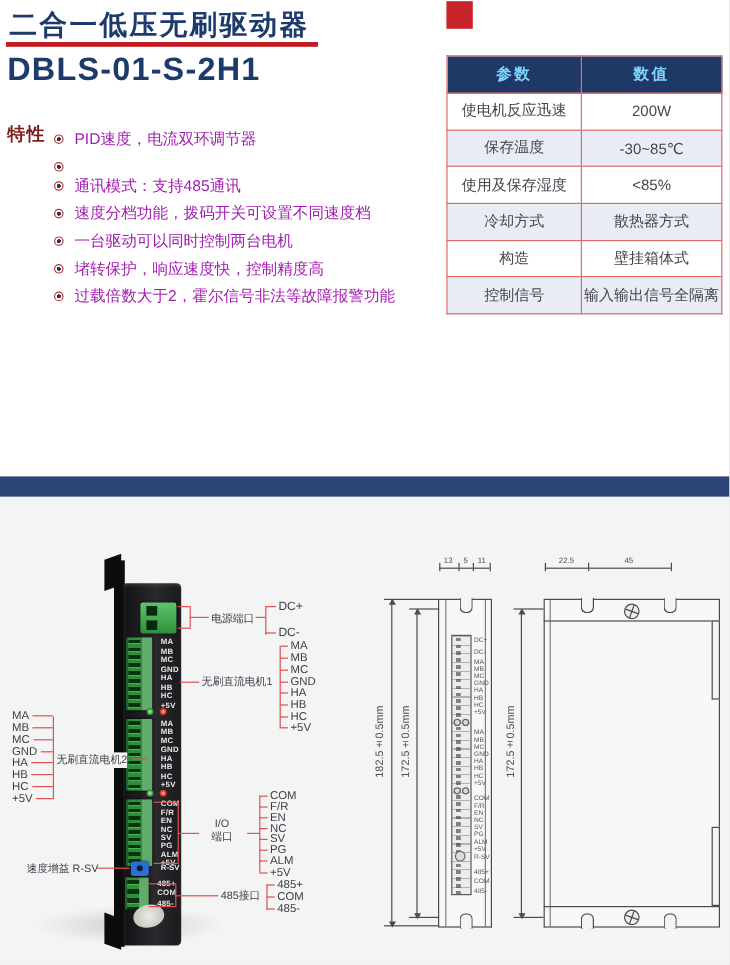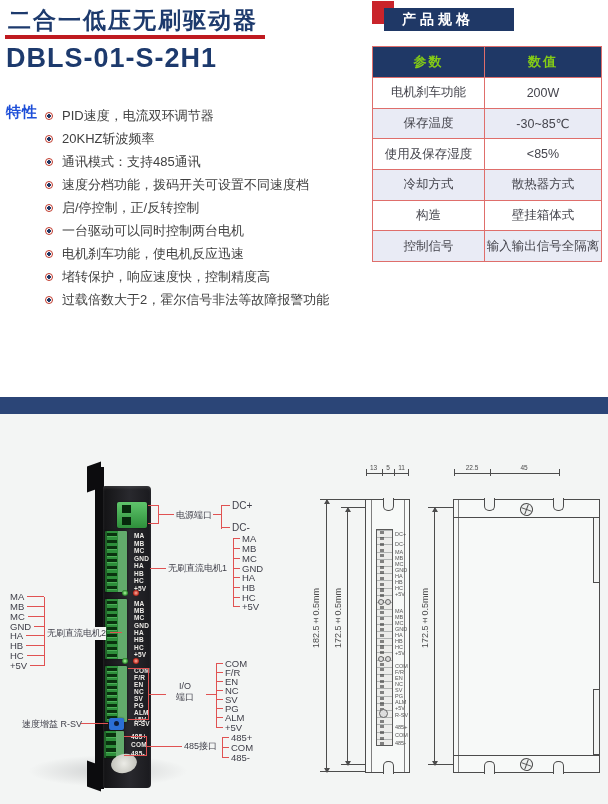--- a/index.html
+++ b/index.html
@@ -3,33 +3,33 @@
 <meta charset="utf-8">
 <style>
   html,body{margin:0;padding:0;background:#d8d8d8;}
   .page{position:relative;width:608px;height:804px;background:#ffffff;overflow:hidden;
         font-family:"Liberation Sans","DejaVu Sans",sans-serif;}
   
   .page-title{position:absolute;left:8px;top:5px;font-size:23px;font-weight:bold;color:#1d3a6d;letter-spacing:2px;}
   .title-underline{position:absolute;left:5px;top:35px;width:260px;height:4px;background:#bf1a20;}
   .model-number{position:absolute;left:6px;top:43px;font-size:27px;font-weight:600;color:#1d3a6d;letter-spacing:1px;}
   
-  .features-heading{position:absolute;left:6px;top:103px;font-size:15px;font-weight:bold;color:#1d4ed8;letter-spacing:1px;}
+  .features-heading{position:absolute;left:6px;top:103px;font-size:15px;font-weight:bold;color:#7f1d1d;letter-spacing:1px;}
   .features-list{position:absolute;left:45px;top:104px;width:315px;}
   .features-list .pi{display:flex;align-items:flex-start;}
   .features-list .bullet{flex:none;width:6px;height:6px;border:1px solid #c0392b;border-radius:50%;
       background:radial-gradient(circle,#1f3866 0 1.6px,#ffffff 1.8px);margin:8px 9px 0 0;}
-  .features-list .pi-label{font-size:13px;line-height:23px;color:#404040;}
+  .features-list .pi-label{font-size:13px;line-height:23px;color:#a21caf;}
   
   .spec-red-square{position:absolute;left:372px;top:1px;width:22px;height:23px;background:#c9242b;}
   .spec-banner{position:absolute;left:384px;top:8px;width:130px;height:23px;box-sizing:border-box;
       background:#1f3866;color:#fff;font-size:14px;font-weight:bold;letter-spacing:4px;line-height:23px;padding-left:18px;}
   .spec-table{position:absolute;left:372px;top:46px;width:229px;border-collapse:collapse;table-layout:fixed;background:#fff;}
   .spec-table th,.spec-table td{border:1px solid #df6e6b;text-align:center;padding:0;}
-  .spec-table th{background:#1f3866;color:#84cc16;font-size:13px;font-weight:bold;height:30px;letter-spacing:2px;}
+  .spec-table th{background:#1f3866;color:#7dd3fc;font-size:13px;font-weight:bold;height:30px;letter-spacing:2px;}
   .spec-table td{height:29.7px;font-size:12.5px;color:#45454d;}
   .spec-table tbody tr:nth-child(even) td{background:#e9ebf5;}
   
   .divider-bar{position:absolute;left:0;top:397px;width:608px;height:17px;background:#2b4577;}
   .bottom-bg{position:absolute;left:0;top:414px;width:608px;height:390px;background:#f3f5f4;}
   
   .hl,.vl{position:absolute;background:#4c4c4c;}
   .hl{height:1px;} .vl{width:1px;}
   .rl{background:#e05252 !important;}
   .tick{height:7px;}
@@ -110,68 +110,58 @@
   <div class="model-number">DBLS-01-S-2H1</div>
 
   <div class="features-heading">特性</div>
   <div class="features-list">
       <div class="pi">
         <span class="bullet"></span>
         <span class="pi-label">PID速度，电流双环调节器</span>
       </div>
       <div class="pi">
         <span class="bullet"></span>
-        <span class="pi-label">20KHZ斩波频率</span>
       </div>
       <div class="pi">
         <span class="bullet"></span>
         <span class="pi-label">通讯模式：支持485通讯</span>
       </div>
       <div class="pi">
         <span class="bullet"></span>
         <span class="pi-label">速度分档功能，拨码开关可设置不同速度档</span>
       </div>
       <div class="pi">
         <span class="bullet"></span>
-        <span class="pi-label">启/停控制，正/反转控制</span>
-      </div>
-      <div class="pi">
-        <span class="bullet"></span>
         <span class="pi-label">一台驱动可以同时控制两台电机</span>
       </div>
       <div class="pi">
         <span class="bullet"></span>
-        <span class="pi-label">电机刹车功能，使电机反应迅速</span>
-      </div>
-      <div class="pi">
-        <span class="bullet"></span>
         <span class="pi-label">堵转保护，响应速度快，控制精度高</span>
       </div>
       <div class="pi">
         <span class="bullet"></span>
         <span class="pi-label">过载倍数大于2，霍尔信号非法等故障报警功能</span>
       </div>
     </div>
 
   <div class="spec-red-square"></div>
-  <div class="spec-banner">产品规格</div>
   <table class="spec-table">
     <colgroup>
         <col style="width:112px">
         <col style="width:117px">
       </colgroup>
     <thead>
       <tr>
         <th>参数</th>
         <th>数值</th>
       </tr>
     </thead>
     <tbody>
         <tr>
-          <td>电机刹车功能</td>
+          <td>使电机反应迅速</td>
           <td>200W</td>
         </tr>
         <tr>
           <td>保存温度</td>
           <td>-30~85℃</td>
         </tr>
         <tr>
           <td>使用及保存湿度</td>
           <td>&lt;85%</td>
         </tr>

